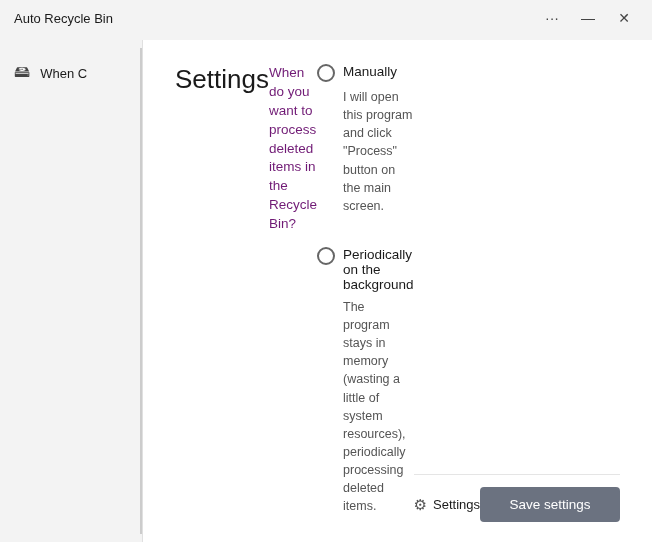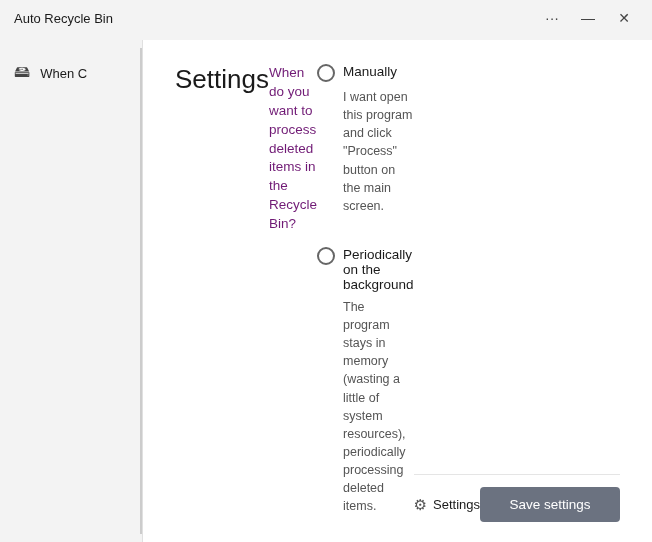--- a/index.html
+++ b/index.html
@@ -242,21 +242,21 @@
     <h1 class="settings-title">Settings</h1>
     <p class="settings-question">When do you want to process deleted items in the Recycle Bin?</p>
 
     <div class="options-list">
 
       <div class="option-group">
         <div class="option-row">
           <div class="radio-btn"></div>
           <span class="option-label">Manually</span>
         </div>
-        <p class="option-description">I want open this program and click "Process" button on the main screen.</p>
+        <p class="option-description">I will open this program and click "Process" button on the main screen.</p>
       </div>
 
       <div class="option-group">
       </div>
 
       <div class="option-group">
         <div class="option-row">
           <div class="radio-btn"></div>
           <span class="option-label">Periodically on the background</span>
         </div>

